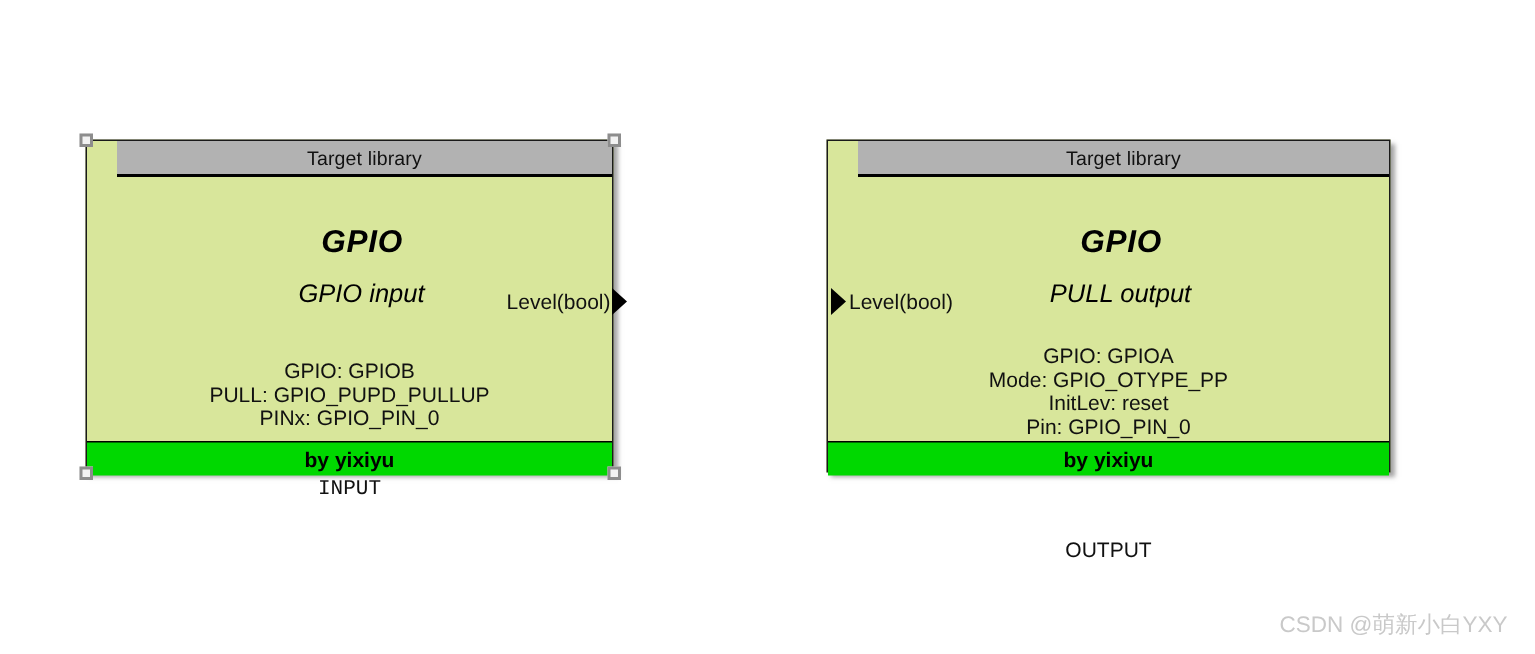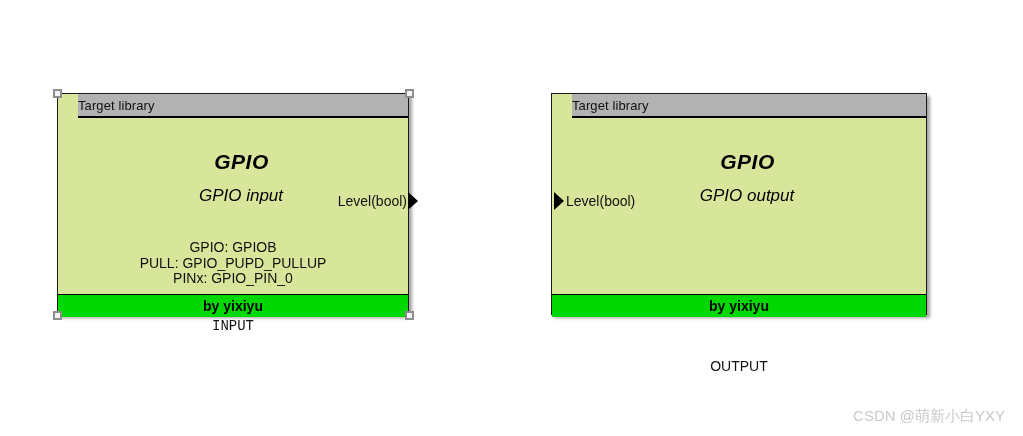--- a/index.html
+++ b/index.html
@@ -45,21 +45,21 @@
   }
 
   
   .block-header {
     position: relative;
     height: 22px;
     background: #b2b2b2;
     border-bottom: 2px solid #000000;
     display: flex;
     align-items: center;
-    justify-content: flex-start;
+    justify-content: center;
     margin-left: 20px;
   }
   .block-header-title {
     font-size: 13px;
     color: #111111;
     line-height: 1;
     letter-spacing: 0.1px;
   }
 
   
@@ -229,21 +229,27 @@
   <div class="block-caption caption-input">INPUT</div>
 
   <div class="block block-output">
 
     <div class="block-header">
       <span class="block-header-title">Target library</span>
     </div>
 
     <div class="block-body">
       <div class="block-title">GPIO</div>
-      <div class="block-subtitle">GPIO output</div>
+      <div class="block-subtitle">PULL output</div>
+      <div class="block-params">
+        <span class="param-line">GPIO: GPIOA</span>
+        <span class="param-line">Mode: GPIO_OTYPE_PP</span>
+        <span class="param-line">InitLev: reset</span>
+        <span class="param-line">Pin: GPIO_PIN_0</span>
+      </div>
     </div>
 
     <div class="block-footer">
       <span class="block-footer-label">by yixiyu</span>
     </div>
 
     <div class="port port-in">
       <span class="port-arrow"></span>
       <span class="port-label">Level(bool)</span>
     </div>

